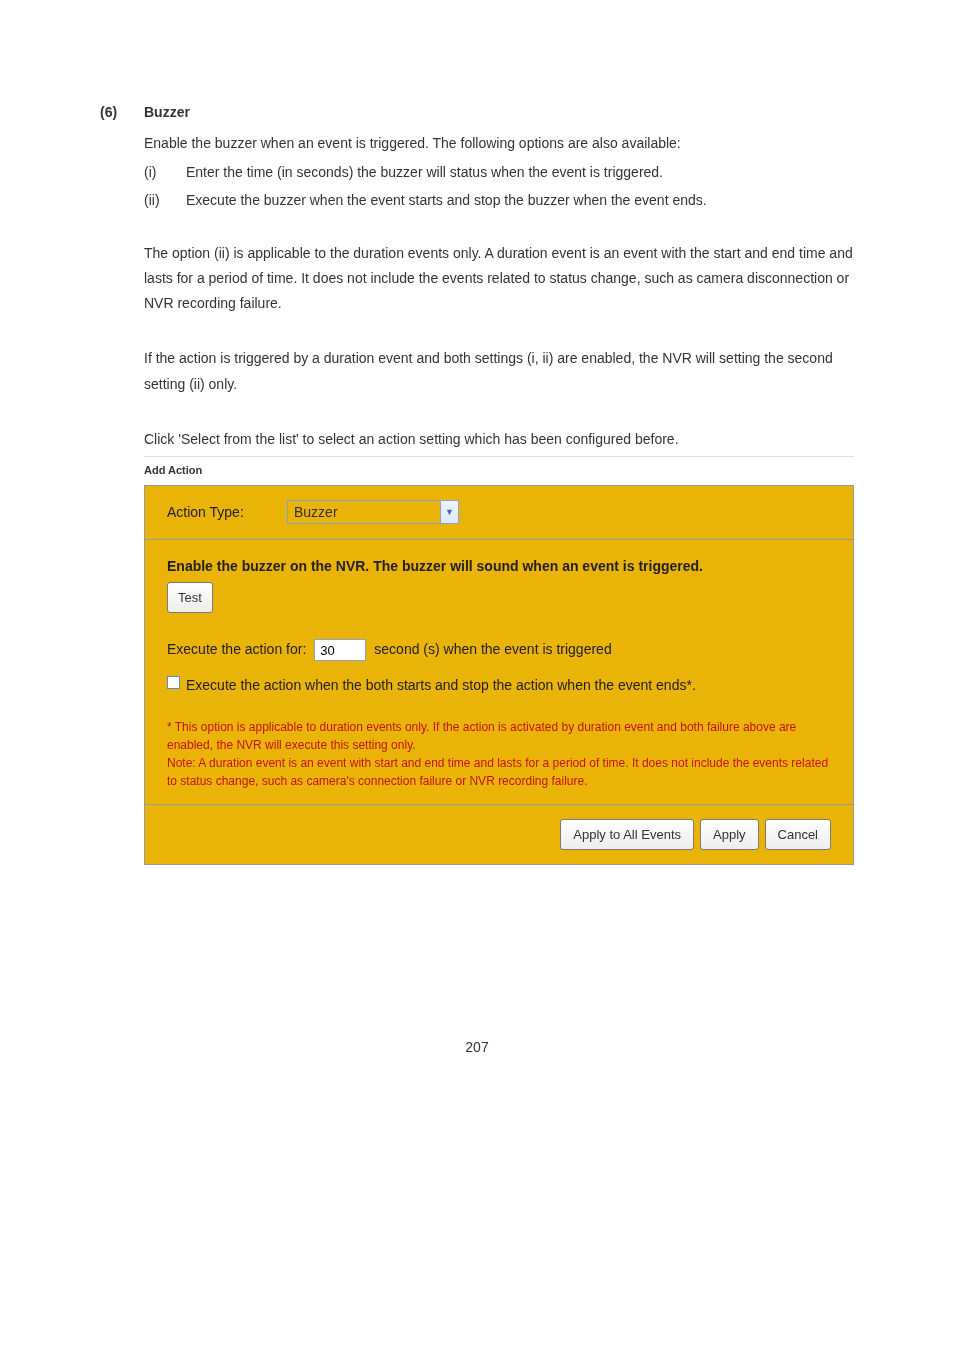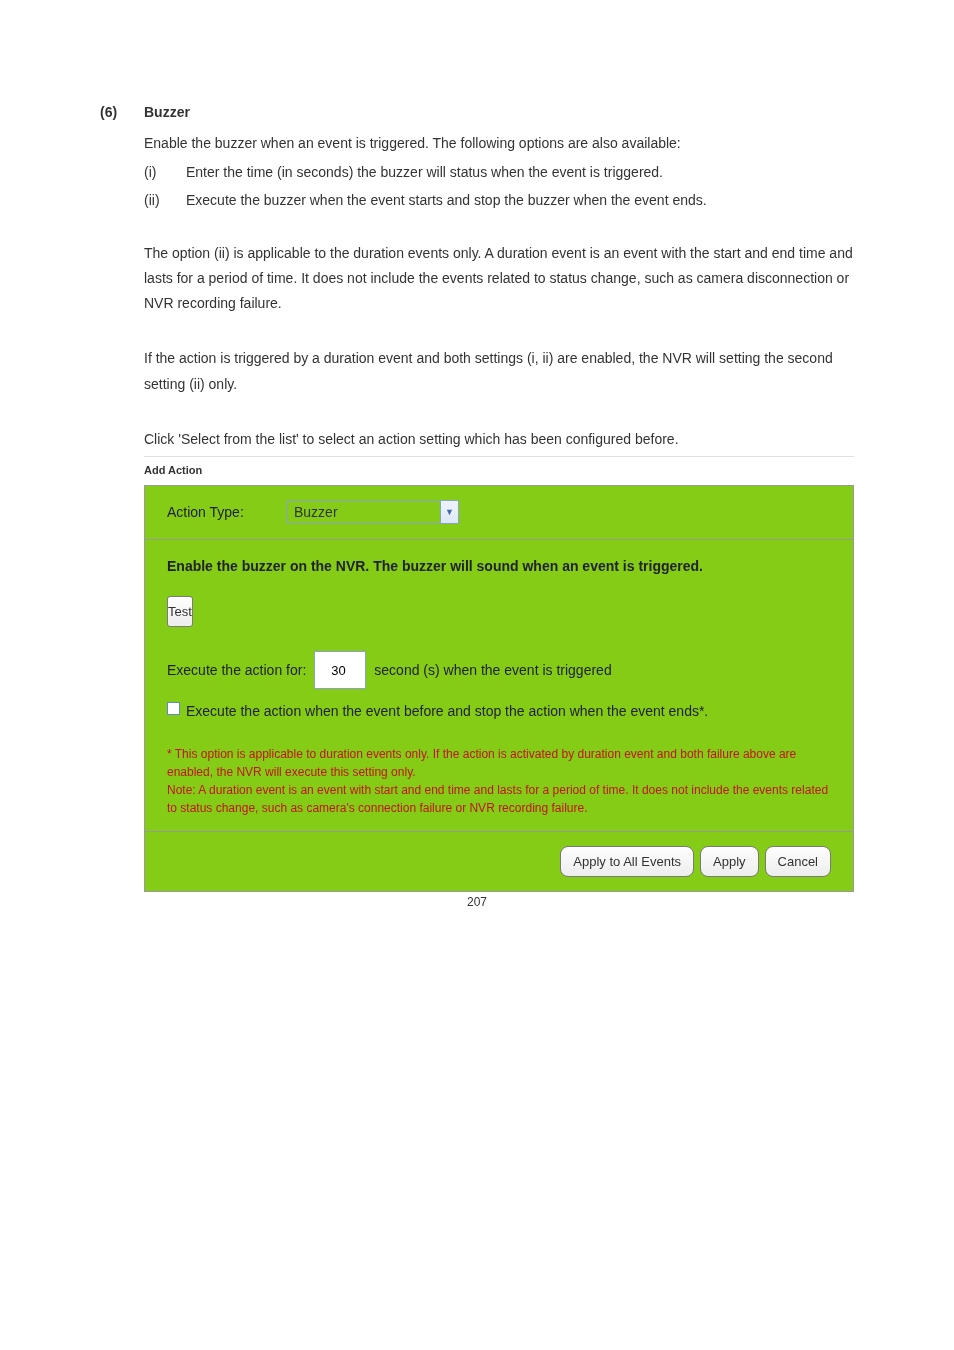--- a/index.html
+++ b/index.html
@@ -42,21 +42,21 @@
       height: 26px;
     }
     .ss-wrap {
       margin-left: 44px;
       margin-top: 4px;
       border-top: 1px solid #e0e0e0;
       padding-top: 4px;
     }
     .ss {
       border: 1px solid #999;
-      background: #84cc16;
+      background: #eab308;
       font-family: Arial, Helvetica, sans-serif;
     }
     .ss-title {
       font-family: Arial, Helvetica, sans-serif;
       font-weight: bold;
       font-size: 11px;
       margin-bottom: 4px;
       color: #333;
     }
     .ss-row1 {
@@ -130,37 +130,37 @@
     .ss-bold {
       font-weight: bold;
       font-size: 14px;
       color: #222;
     }
     .ss-testbtn {
       border: 1px solid #7a7a7a;
       border-radius: 3px;
       background: linear-gradient(#fefefe, #ededed);
       font-size: 13px;
-      padding: 3px 0;
-      margin-top: 17px;
+      padding: 3px 10px;
+      margin-top: 3px;
       display: inline-block;
     }
     .ss-inline {
       display: flex;
       align-items: center;
       gap: 8px;
       margin-top: 24px;
       font-size: 14px;
       color: #222;
     }
     .ss-input {
       border: 1px solid #8aa2c6;
       width: 52px;
-      height: 38px;
-      padding: 0 16px;
+      height: 22px;
+      padding: 0 5px;
       font-size: 13px;
     }
     .ss-checkline {
       display: flex;
       align-items: flex-start;
       gap: 6px;
       margin-top: 10px;
       font-size: 14px;
       color: #222;
     }
@@ -181,28 +181,29 @@
       margin-top: 20px;
     }
     .ss-footer {
       display: flex;
       justify-content: flex-end;
       gap: 6px;
       padding: 14px 22px;
     }
     .ss-btn {
       border: 1px solid #7a7a7a;
-      border-radius: 8px;
+      border-radius: 3px;
       background: linear-gradient(#fefefe, #ededed);
       font-size: 13px;
       padding: 3px 12px;
     }
     .page-num {
       text-align: center;
-      font-size: 12px;
+      margin-top: 170px;
+      font-size: 14px;
     }
   </style>
 </head>
 <body>
 
 <div class="section-header">
   <span class="section-num">(6)</span>
   <span>Buzzer</span>
 </div>
 
@@ -245,21 +246,21 @@
       <div class="ss-testbtn">Test</div>
 
       <div class="ss-inline">
         <span>Execute the action for:</span>
         <input class="ss-input" value="30" style="">
         <span>second (s) when the event is triggered</span>
       </div>
 
       <div class="ss-checkline">
         <span class="ss-checkbox"></span>
-        <span>Execute the action when the event before and stop the action when the event ends*.</span>
+        <span>Execute the action when the both starts and stop the action when the event ends*.</span>
       </div>
 
       <div class="ss-redblk">
         <div class="ss-red">* This option is applicable to duration events only. If the action is activated by duration event and both failure above are enabled, the NVR will execute this setting only.</div>
         <div class="ss-red">Note: A duration event is an event with start and end time and lasts for a period of time. It does not include the events related to status change, such as camera's connection failure or NVR recording failure.</div>
       </div>
     </div>
 
     <div class="ss-footer">
       <div class="ss-btn">Apply to All Events</div>

